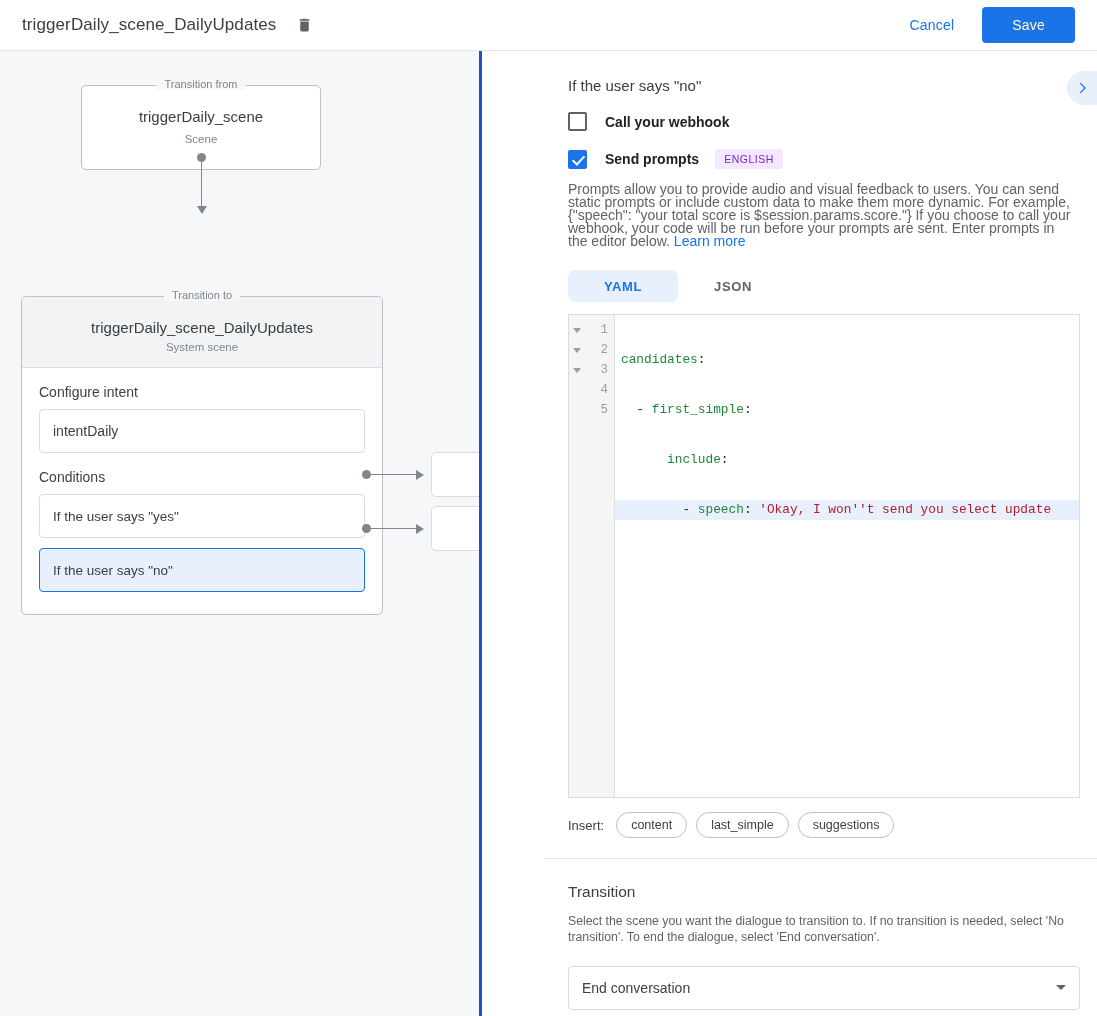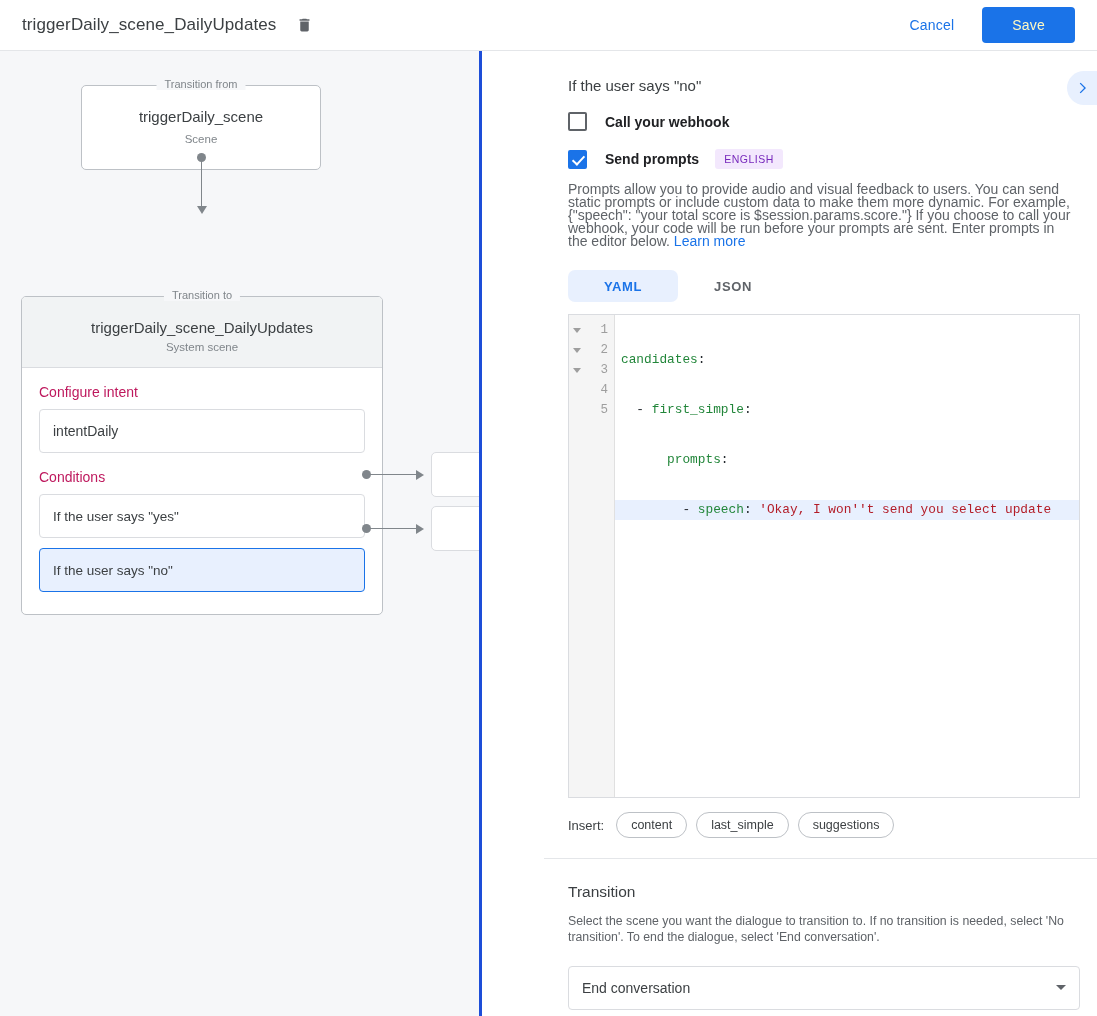--- a/index.html
+++ b/index.html
@@ -146,21 +146,21 @@
     background: #f1f3f4;
     border-bottom: 1px solid #dadce0;
     border-radius: 4px 4px 0 0;
     padding: 22px 0 14px 0;
     text-align: center;
   }
   .node-to-head .t { font-size: 15px; color: #3c4043; }
   .node-to-head .s { font-size: 11.5px; color: #80868b; margin-top: 5px; }
 
   .section { padding: 16px 17px 0 17px; }
-  .section-label { font-size: 14px; color: #be185d; margin-bottom: 9px; }
+  .section-label { font-size: 14px; color: #404040; margin-bottom: 9px; }
   .intent-field {
     height: 44px;
     border: 1px solid #dadce0;
     border-radius: 4px;
     display: flex; align-items: center;
     padding: 0 13px;
     font-size: 14px;
     color: #3c4043;
     background: #fff;
     cursor: text;
@@ -491,21 +491,21 @@
         <div class="gutter-row">
           <span>4</span>
         </div>
         <div class="gutter-row">
           <span>5</span>
         </div>
       </div>
       <div class="code">
         <div class="code-row"><span class="tok-key">candidates</span><span class="tok-punc">:</span></div>
         <div class="code-row"><span class="tok-dash">  - </span><span class="tok-key">first_simple</span><span class="tok-punc">:</span></div>
-        <div class="code-row"><span>      </span><span class="tok-key">prompts</span><span class="tok-punc">:</span></div>
+        <div class="code-row"><span>      </span><span class="tok-key">include</span><span class="tok-punc">:</span></div>
         <div class="code-row hl"><span class="tok-dash">        - </span><span class="tok-key">speech</span><span class="tok-punc">:</span><span> </span><span class="tok-str">'Okay, I won''t send you select update</span></div>
         <div class="code-row"></div>
       </div>
     </div>
 
     <div class="insert-row">
       <div class="insert-label">Insert:</div>
       <div class="chip">content</div>
       <div class="chip">last_simple</div>
       <div class="chip">suggestions</div>

